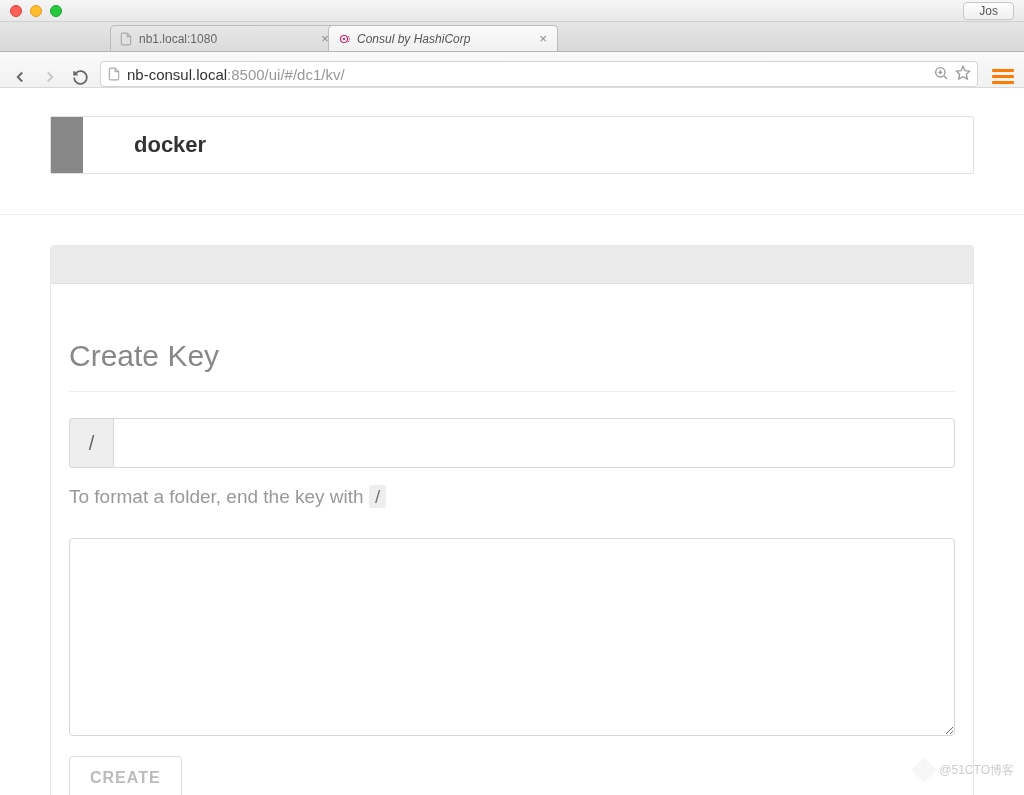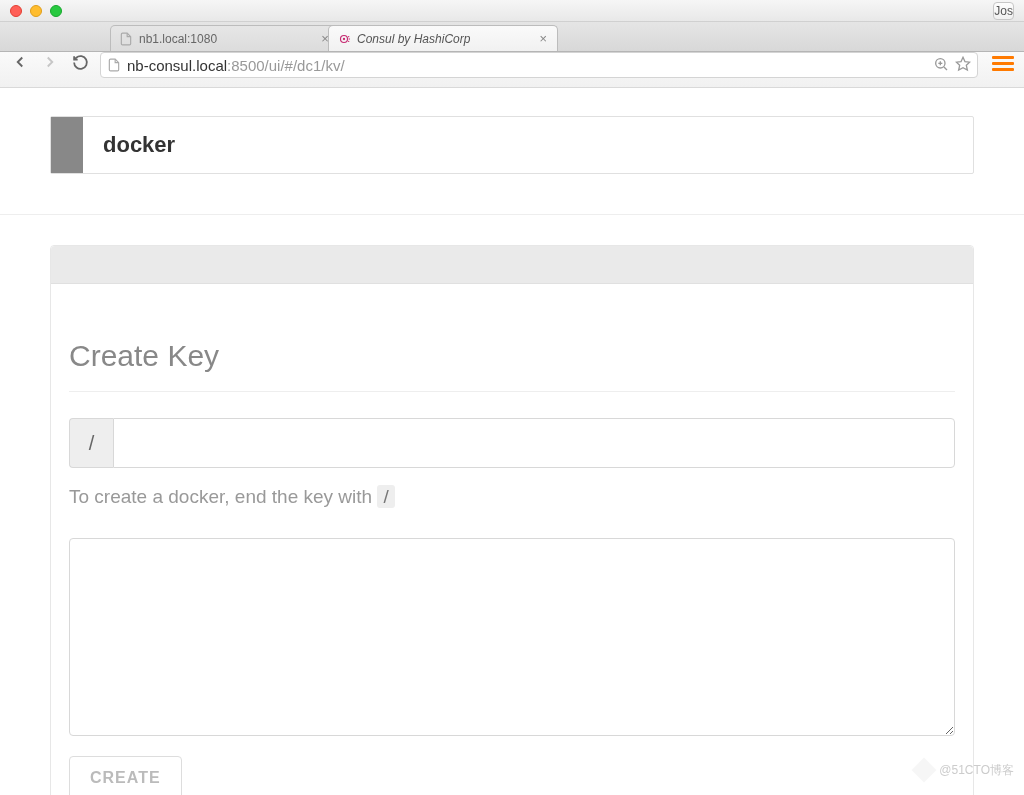--- a/index.html
+++ b/index.html
@@ -27,21 +27,21 @@
     }
     .tl-close { background: #ff5f57; border: 0.5px solid #e33e32; }
     .tl-min   { background: #ffbd2e; border: 0.5px solid #e09e1a; }
     .tl-max   { background: #28c940; border: 0.5px solid #17a82d; }
     .profile-btn {
       margin-left: auto;
       background: linear-gradient(#fdfdfd, #f0f0f0);
       border: 1px solid #c7c7c7;
       border-radius: 4px;
       font-size: 12px;
-      padding: 1px 0;
+      padding: 1px 15px;
       color: #555;
     }
     
     .tab-strip {
       height: 30px;
       background: linear-gradient(#e5e5e5, #d8d8d8);
       border-bottom: 1px solid #b5b5b5;
       display: flex;
       align-items: flex-end;
       padding-left: 110px;
@@ -72,21 +72,21 @@
       width: 14px; height: 14px; flex-shrink: 0;
     }
     .tab .tab-title { flex: 1; white-space: nowrap; overflow: hidden; text-overflow: ellipsis; }
     .tab .tab-close { width: 12px; height: 12px; color: #888; flex-shrink: 0; line-height: 12px; text-align: center; font-size: 13px; }
     
     .toolbar {
       height: 36px;
       background: linear-gradient(#fafafa, #f1f1f1);
       border-bottom: 1px solid #d9d9d9;
       display: flex;
-      align-items: flex-start;
+      align-items: flex-end;
       padding: 0 10px;
       gap: 10px;
     }
     .nav-btn {
       width: 20px; height: 20px;
       display: flex; align-items: center; justify-content: center;
       color: #666;
     }
     .nav-btn.disabled { color: #c6c6c6; }
     .omnibox {
@@ -116,20 +116,21 @@
     .page {
       padding: 28px 50px 0 50px;
     }
     .key-row {
       display: flex;
       align-items: stretch;
       border: 1px solid #e0e0e0;
       border-radius: 2px;
       height: 58px;
       margin-bottom: 40px;
+      gap: 31px;
     }
     .key-row .block {
       width: 32px;
       background: #888;
     }
     .key-row .key-name {
       flex: 1;
       display: flex;
       align-items: center;
       padding: 0 20px;
@@ -334,21 +335,21 @@
     <div class="panel-body">
       <div class="panel-title">Create Key</div>
       <hr class="panel-hr">
 
       <div class="input-group">
         <div class="addon">/</div>
         <input class="key-input" type="text" value="" style="">
       </div>
 
       <div class="hint">
-        <span>To create a docker, end the key with </span><span class="code">/</span>
+        <span>To format a folder, end the key with </span><span class="code">/</span>
       </div>
 
       <textarea class="value-area" style=""></textarea>
 
 
       <button class="create-btn">CREATE</button>
     </div>
   </div>
 </div>
 

